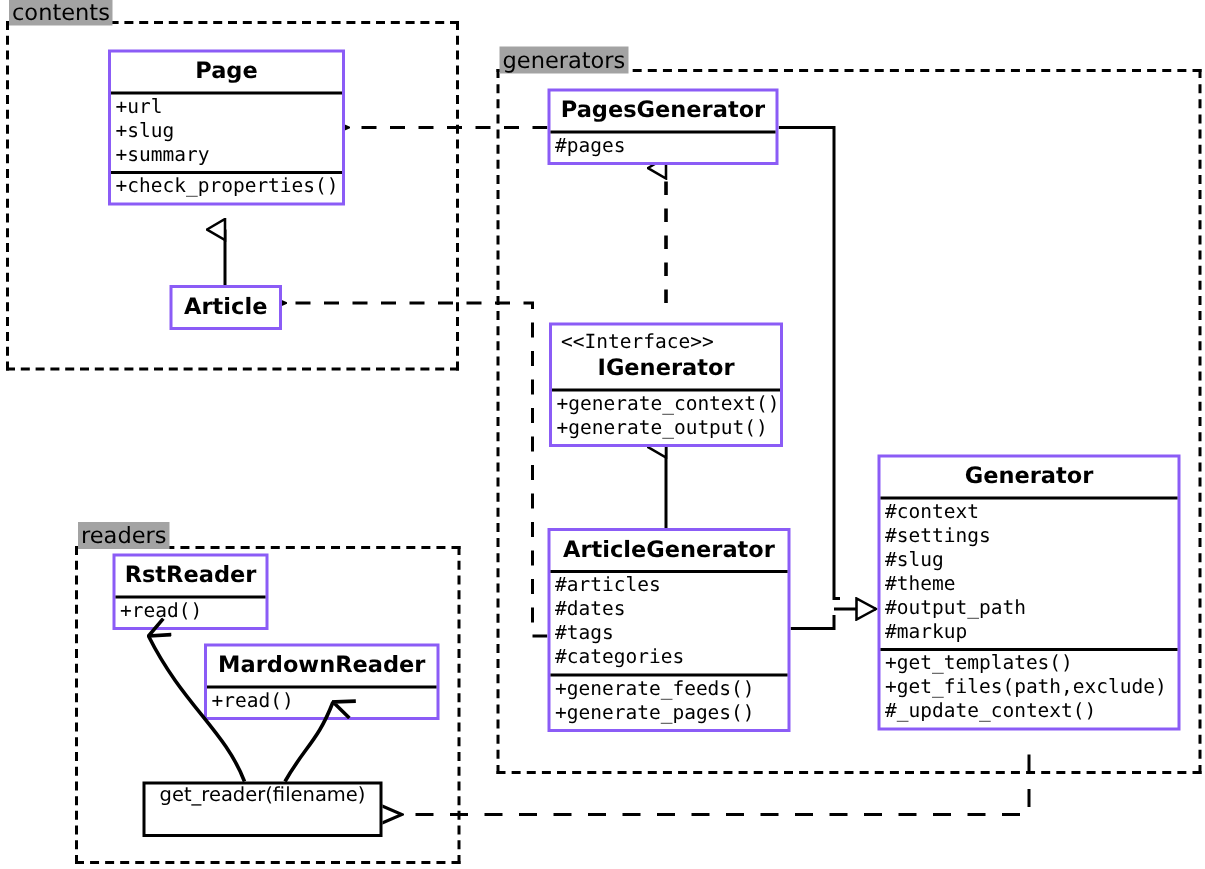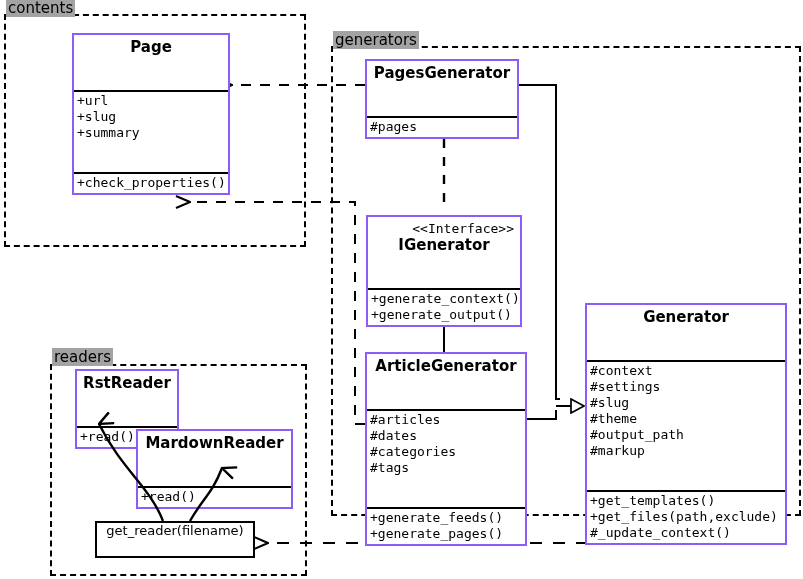--- a/index.html
+++ b/index.html
@@ -48,30 +48,29 @@
     text-align: center;
     padding: 4px 6px 5px 6px;
     color: #000;
     line-height: 1.15;
     white-space: nowrap;
   }
   .uml-stereo {
     font-family: "DejaVu Sans Mono", monospace;
     font-weight: normal;
     font-size: 13px;
-    text-align: right;
+    text-align: left;
     display: block;
     line-height: 1.2;
   }
   .uml-sep {
     border-top: 2px solid #000;
   }
   .uml-compartment {
     padding: 1px 3px 2px 3px;
-    margin-top: 29px;
   }
   .uml-member {
     font-family: "DejaVu Sans Mono", monospace;
     font-size: 13px;
     line-height: 16px;
     color: #000;
     white-space: nowrap;
   }
   .plain-box {
     position: absolute;
@@ -178,20 +177,23 @@
     <div class="uml-sep uml-compartment">
       <div class="uml-member">+url</div>
       <div class="uml-member">+slug</div>
       <div class="uml-member">+summary</div>
     </div>
     <div class="uml-sep uml-compartment">
       <div class="uml-member">+check_properties()</div>
     </div>
   </div>
 
+  <div class="uml-class" style="left:113px; top:190px; width:75px;">
+    <div class="uml-title">Article</div>
+  </div>
 
   <div class="uml-class" style="left:365px; top:59px; width:154px;">
     <div class="uml-title">PagesGenerator</div>
     <div class="uml-sep uml-compartment">
       <div class="uml-member">#pages</div>
     </div>
   </div>
 
   <div class="uml-class" style="left:366px; top:215px; width:156px;">
     <div class="uml-title">
@@ -202,22 +204,22 @@
       <div class="uml-member">+generate_context()</div>
       <div class="uml-member">+generate_output()</div>
     </div>
   </div>
 
   <div class="uml-class" style="left:365px; top:352px; width:162px;">
     <div class="uml-title">ArticleGenerator</div>
     <div class="uml-sep uml-compartment">
       <div class="uml-member">#articles</div>
       <div class="uml-member">#dates</div>
+      <div class="uml-member">#tags</div>
       <div class="uml-member">#categories</div>
-      <div class="uml-member">#tags</div>
     </div>
     <div class="uml-sep uml-compartment">
       <div class="uml-member">+generate_feeds()</div>
       <div class="uml-member">+generate_pages()</div>
     </div>
   </div>
 
   <div class="uml-class" style="left:585px; top:303px; width:202px;">
     <div class="uml-title">Generator</div>
     <div class="uml-sep uml-compartment">

